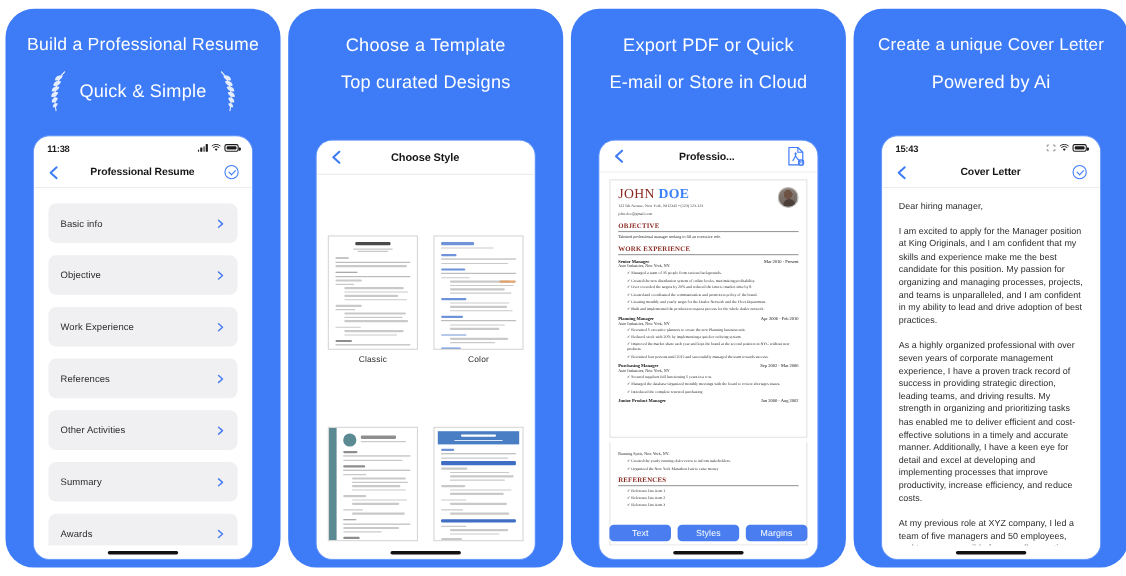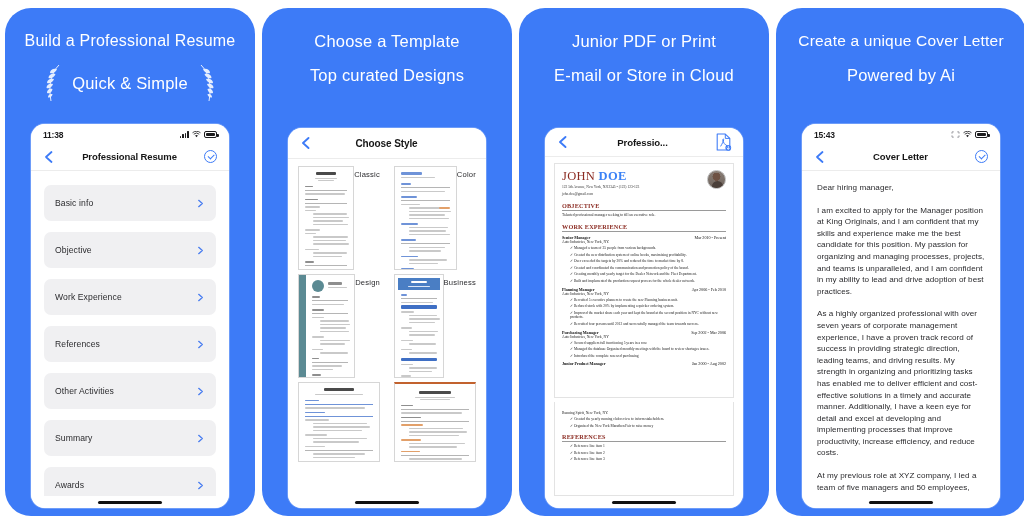--- a/index.html
+++ b/index.html
@@ -47,21 +47,21 @@
   .linkrow{display:flex;align-items:center;justify-content:center;gap:0;margin-top:16px;}
   .linkrow a{font-size:7.4px;color:#3d7bf7;font-weight:700;text-decoration:none;letter-spacing:.1px;}
   .linksep{width:1px;height:11px;background:#2b2b2e;margin:0 24px;}
 
   .homebar{height:12px;flex:0 0 12px;display:flex;align-items:center;justify-content:center;background:#fff;}
   .homebar i{display:block;width:64px;height:3px;border-radius:2px;background:#111;}
 
   
   .tplwrap{flex:1;background:#fff;padding:7px 10px 0 10px;overflow:hidden;}
   .tplgrid{display:grid;grid-template-columns:1fr 1fr;gap:4px 14px;}
-  .tplcell{display:flex;flex-direction:row;}
+  .tplcell{display:flex;flex-direction:column;align-items:center;margin-top:48px;}
   .tplthumb{width:100%;height:104px;background:#fff;border:1px solid #d6d6d6;box-sizing:border-box;padding:5px 6px;overflow:hidden;}
   .tpllabel{font-size:7.6px;color:#2b2b2e;margin:4px 0 5px 0;letter-spacing:.2px;}
 
   
   .fl{height:1.5px;background:#c9c9c9;border-radius:1px;margin-bottom:2px;}
   .fl.dark{background:#8e8e8e}.fl.blue{background:#6f93d8}.fl.orange{background:#e2a06a}
   .fh{height:2.6px;background:#4a4a4a;border-radius:1px;margin:0 auto 3px auto;}
   .fbar{height:3.4px;background:#3f6fc4;margin-bottom:2.5px;border-radius:1px;}
   .frule{height:1px;background:#b5b5b5;margin:2.5px 0;}
 
@@ -403,21 +403,21 @@
 
         </div>
       </div>
       <div class="homebar">
           <i></i>
         </div>
     </div>
   </div>
 
   <div class="panel p3">
-    <div class="headline l1">Junior PDF or Print</div>
+    <div class="headline l1">Export PDF or Quick</div>
     <div class="headline l2">E-mail or Store in Cloud</div>
 
     <div class="phone">
       <div class="navbar" style="height:28px;flex:0 0 28px;">
         <svg class="chev-back" viewBox="0 0 14 14">
             <path d="M9.5 2 L4 7 L9.5 12" stroke="#3d7bf7" stroke-width="1.9" fill="none" stroke-linecap="round" stroke-linejoin="round"></path>
           </svg>
         <div class="nav-title" style="font-size:9.6px">Professio...</div>
         <div class="nav-right" style="width:17px;height:18px;flex:0 0 17px">
           <svg viewBox="0 0 18 20" width="17" height="18">
@@ -489,20 +489,25 @@
           <div class="jobsub" style="margin-top:3px">Running Spirit, New York, NY.</div>
           <div class="bul">✓ <span>Created the yearly running club review to inform stakeholders.</span></div>
           <div class="bul">✓ <span>Organized the New York Marathon Fair to raise money</span></div>
           <div class="sechd">REFERENCES</div>
           <div class="hr"></div>
           <div class="bul">✓ <span>Reference line item 1</span></div>
           <div class="bul">✓ <span>Reference line item 2</span></div>
           <div class="bul">✓ <span>Reference line item 3</span></div>
         </div>
 
+        <div class="btnrow">
+          <div class="docbtn">Text</div>
+          <div class="docbtn">Styles</div>
+          <div class="docbtn">Margins</div>
+        </div>
       </div>
       <div class="homebar">
           <i></i>
         </div>
     </div>
   </div>
 
   <div class="panel p4">
     <div class="headline l1">Create a unique Cover Letter</div>
     <div class="headline l2">Powered by Ai</div>

